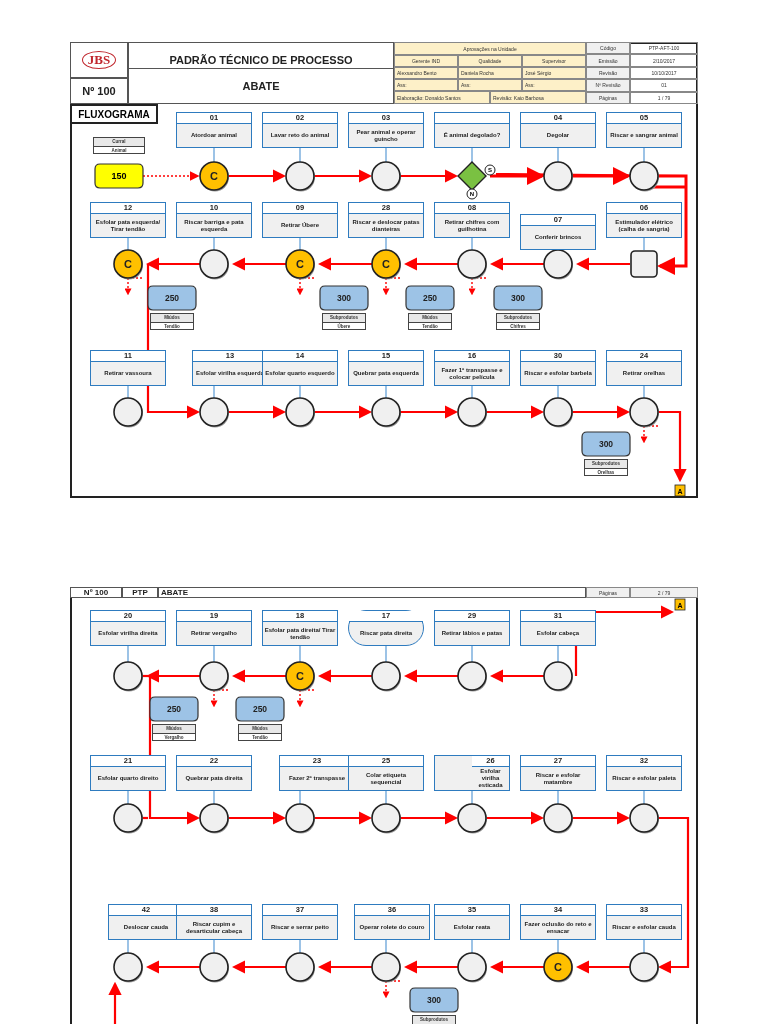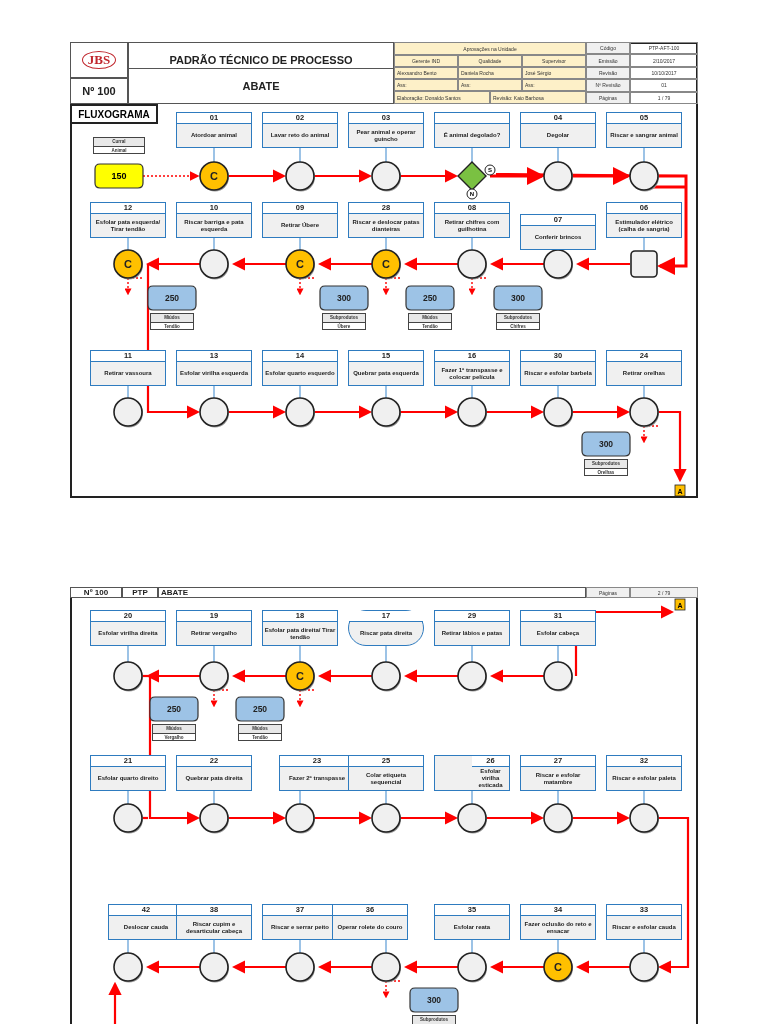--- a/index.html
+++ b/index.html
@@ -360,21 +360,21 @@
       <div class="lbl">Conferir brincos</div>
     </div>
     <div class="step" style="left: 606px; top: 202px;">
       <div class="num">06</div>
       <div class="lbl">Estimulador elétrico (calha de sangria)</div>
     </div>
     <div class="step" style="left: 90px; top: 350px;">
       <div class="num">11</div>
       <div class="lbl">Retirar vassoura</div>
     </div>
-    <div class="step" style="left: 176px; top: 350px;">
+    <div class="step" style="left: 192px; top: 350px;">
       <div class="num">13</div>
       <div class="lbl">Esfolar virilha esquerda</div>
     </div>
     <div class="step" style="left: 262px; top: 350px;">
       <div class="num">14</div>
       <div class="lbl">Esfolar quarto esquerdo</div>
     </div>
     <div class="step" style="left: 348px; top: 350px;">
       <div class="num">15</div>
       <div class="lbl">Quebrar pata esquerda</div>
@@ -448,21 +448,21 @@
       <div class="lbl">Deslocar cauda</div>
     </div>
     <div class="step" style="left: 176px; top: 904px;">
       <div class="num">38</div>
       <div class="lbl">Riscar cupim e desarticular cabeça</div>
     </div>
     <div class="step" style="left: 262px; top: 904px;">
       <div class="num">37</div>
       <div class="lbl">Riscar e serrar peito</div>
     </div>
-    <div class="step" style="left: 332px; top: 904px;">
+    <div class="step" style="left: 354px; top: 904px;">
       <div class="num">36</div>
       <div class="lbl">Operar rolete do couro</div>
     </div>
     <div class="step" style="left: 434px; top: 904px;">
       <div class="num">35</div>
       <div class="lbl">Esfolar reata</div>
     </div>
     <div class="step" style="left: 520px; top: 904px;">
       <div class="num">34</div>
       <div class="lbl">Fazer oclusão do reto e ensacar</div>

